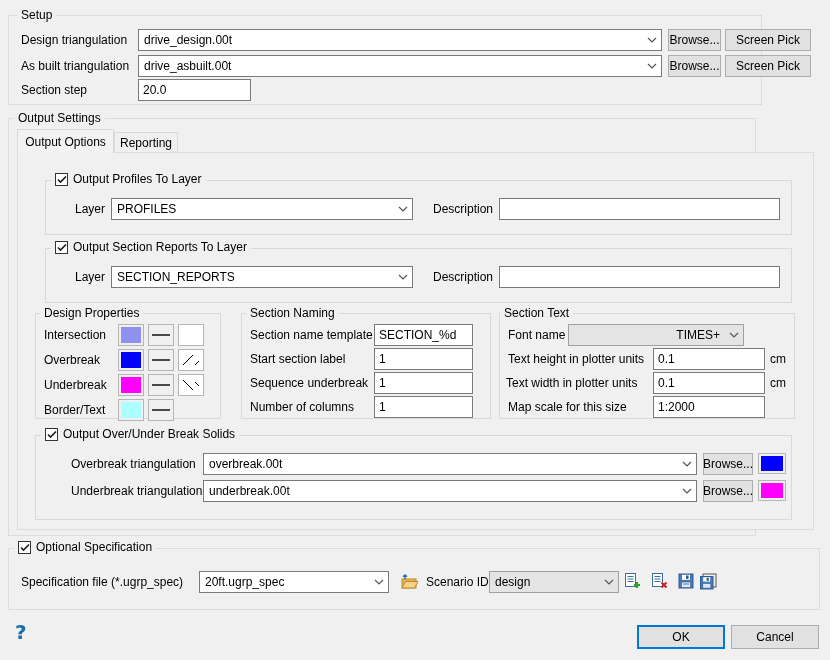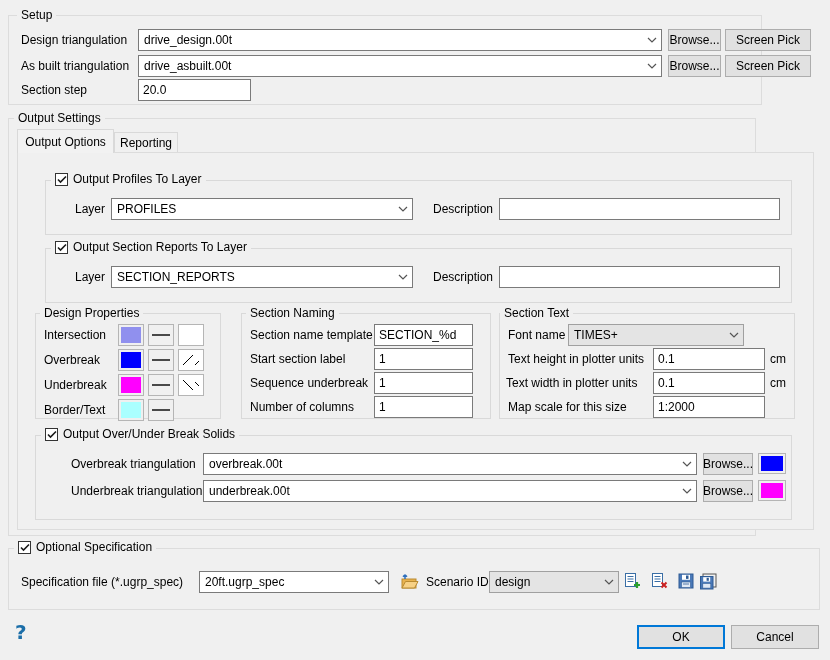--- a/index.html
+++ b/index.html
@@ -202,21 +202,21 @@
         <input class="edit" style="left: 132px; top: 34px; width: 99px;" value="1">
         <div class="abs lbl" style="left:8px; top:58px;">Sequence underbreak</div>
         <input class="edit" style="left: 132px; top: 58px; width: 99px;" value="1">
         <div class="abs lbl" style="left:8px; top:82px;">Number of columns</div>
         <input class="edit" style="left: 132px; top: 82px; width: 99px;" value="1">
       </div>
 
       <div class="group" style="left:481px; top:160px; width:296px; height:106px; border-color:#d9d9d9;">
         <span class="group-title" style="left:0;">Section Text</span>
         <div class="abs lbl" style="left:8px; top:10px;">Font name</div>
-        <div class="combo gray" style="left:68px; top:10px; width:176px;">
+        <div class="combo gray" style="left:68px; top:10px; width:176px;text-align:right;">
           <div class="combo-text">TIMES+</div>
           <div class="combo-arrow">
               <svg width="10" height="6">
                 <polyline points="1,1 5,5 9,1" fill="none" stroke="#555" stroke-width="1.2"></polyline>
               </svg>
             </div>
         </div>
         <div class="abs lbl" style="left:8px; top:34px;">Text height in plotter units</div>
         <input class="edit" style="left: 153px; top: 34px; width: 112px;" value="0.1">
         <div class="abs unit" style="left:270px; top:34px;">cm</div>

